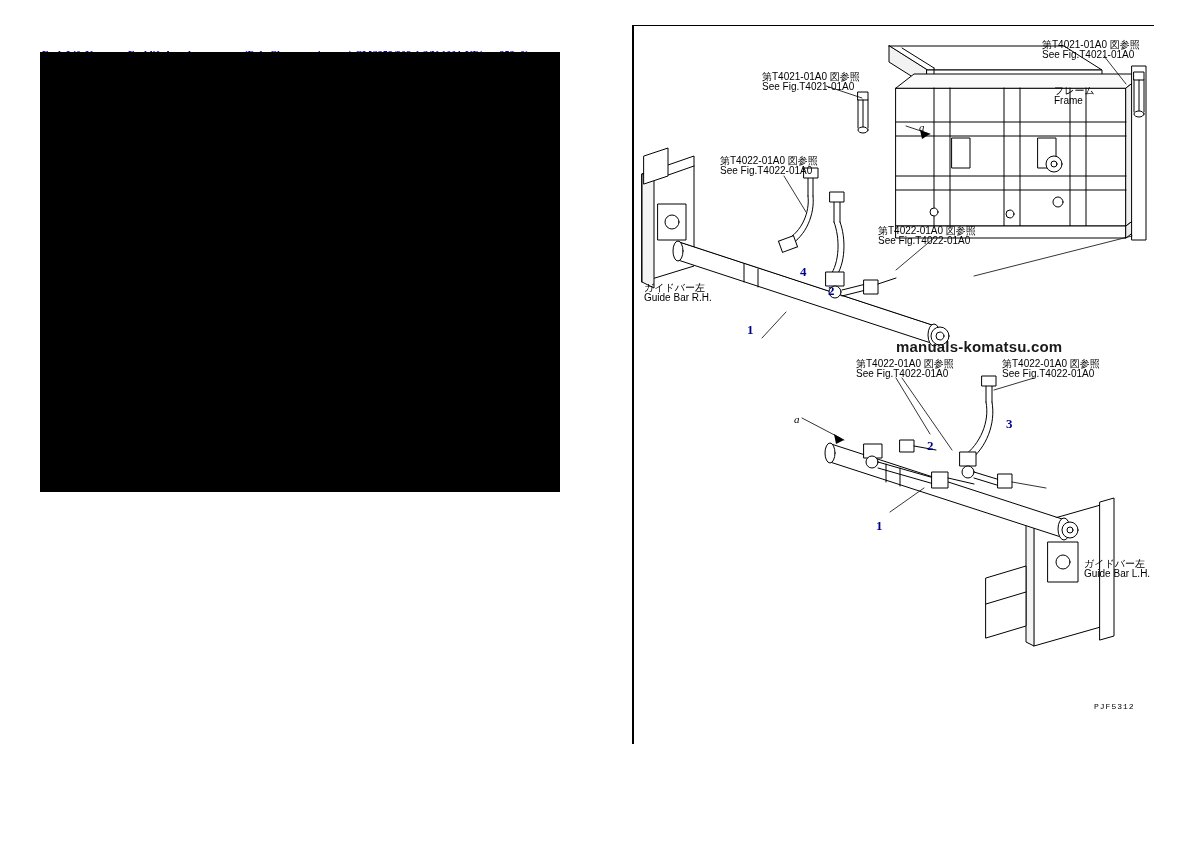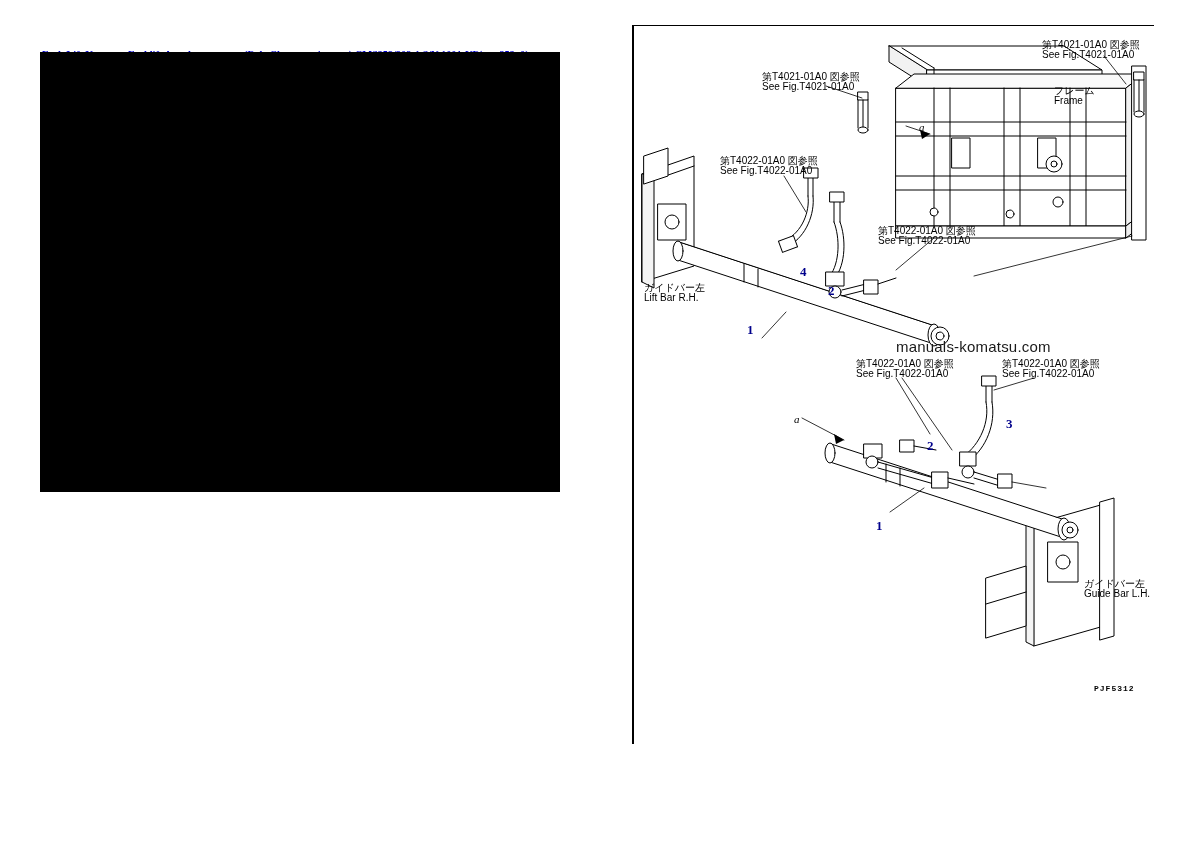--- a/index.html
+++ b/index.html
@@ -86,30 +86,30 @@
     color: #000000;
   }
   #watermark {
     position: absolute;
     left: 262px;
     top: 312px;
     font-family: "Liberation Sans", sans-serif;
     font-size: 15px;
     color: #1a1a1a;
     letter-spacing: 0.2px;
+    font-weight: bold;
   }
   #figure-code {
     position: absolute;
     left: 460px;
-    top: 658px;
+    top: 676px;
     font-family: "Liberation Mono", monospace;
     font-size: 8px;
     color: #000000;
     letter-spacing: 1px;
-    font-weight: bold;
   }
 </style>
 </head>
 <body>
 
 <div id="left-panel">
   <a id="doc-title-link" href="#">Fork Lift Komatsu  Forklift Attachment parts (Bale Clamp equipment) CMS353/303-1 S/N 1001-UP(cms353a0)</a>
   <div id="thumbnail-box"></div>
 </div>
 
@@ -290,29 +290,29 @@
   <div class="cad-label" style="left:420px; top:60px;"><span>フレーム</span>
 <span>Frame</span></div>
 
   <div class="cad-label" style="left:86px; top:130px;"><span>第T4022-01A0 図参照</span>
 <span>See Fig.T4022-01A0</span></div>
 
   <div class="cad-label" style="left:244px; top:200px;"><span>第T4022-01A0 図参照</span>
 <span>See Fig.T4022-01A0</span></div>
 
   <div class="cad-label" style="left:10px; top:257px;"><span>ガイドバー左</span>
-<span>Lift Bar R.H.</span></div>
+<span>Guide Bar R.H.</span></div>
 
   <div class="cad-label" style="left:222px; top:333px;"><span>第T4022-01A0 図参照</span>
 <span>See Fig.T4022-01A0</span></div>
 
   <div class="cad-label" style="left:368px; top:333px;"><span>第T4022-01A0 図参照</span>
 <span>See Fig.T4022-01A0</span></div>
 
-  <div class="cad-label" style="left:450px; top:533px;margin-top:20px;"><span>ガイドバー左</span>
+  <div class="cad-label" style="left:450px; top:533px;"><span>ガイドバー左</span>
 <span>Guide Bar L.H.</span></div>
 
   <div class="callout-num" style="left:166px; top:238px;">4</div>
   <div class="callout-num" style="left:194px; top:257px;">2</div>
   <div class="callout-num" style="left:113px; top:296px;">1</div>
   <div class="callout-num" style="left:293px; top:412px;">2</div>
   <div class="callout-num" style="left:372px; top:390px;">3</div>
   <div class="callout-num" style="left:242px; top:492px;">1</div>
 
   <div class="callout-alpha" style="left:285px; top:95px;">a</div>

